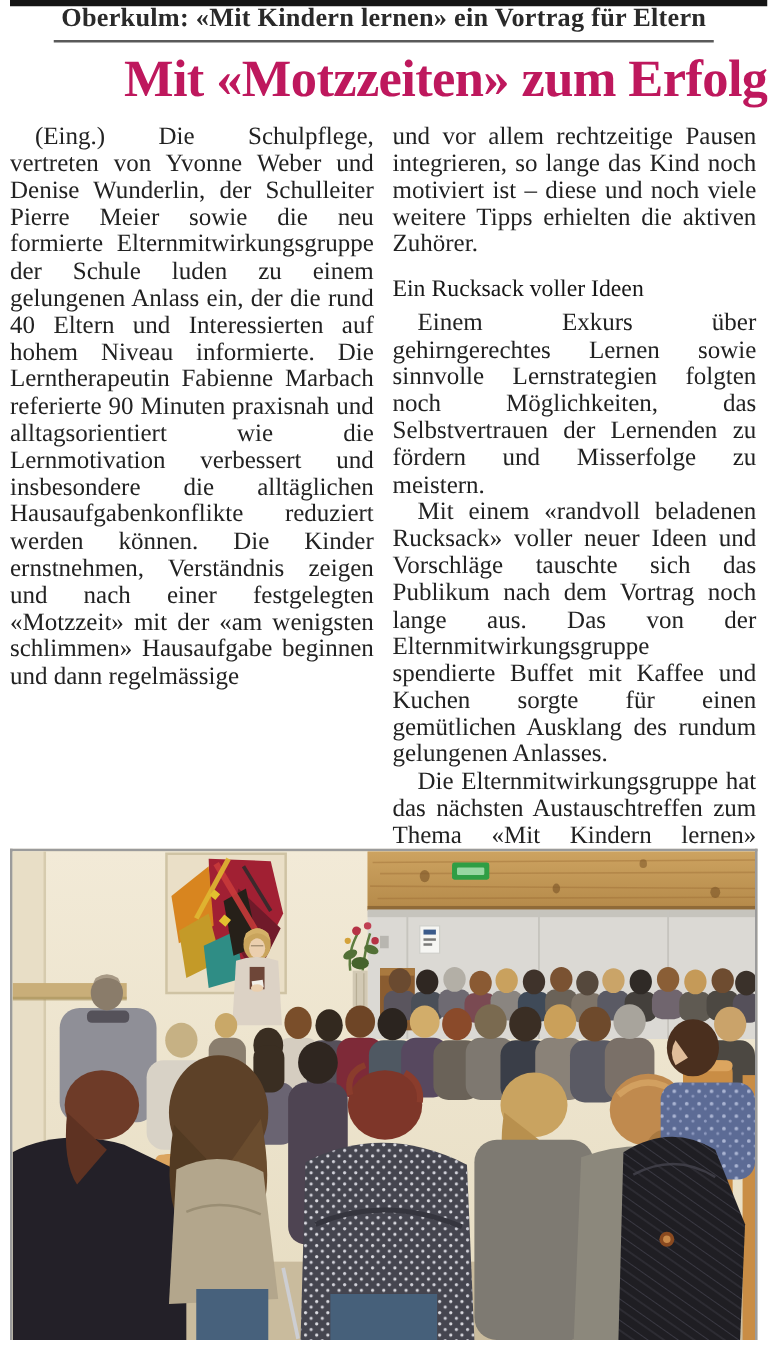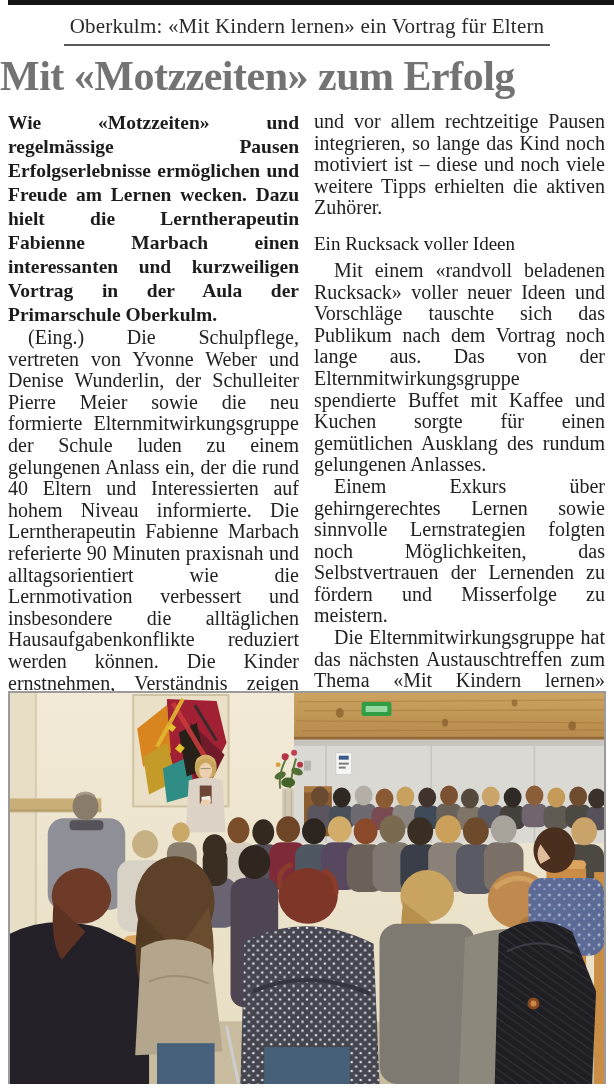--- a/index.html
+++ b/index.html
@@ -12,34 +12,34 @@
     overflow: hidden;
     position: relative;
   }
   .page { width: 614px; height: 1092px; position: relative; }
 
   .top-rule {
     position: absolute; top: 0; left: 8px; width: 606px; height: 5px;
     background: #151515;
   }
 
-  .kicker-wrap { text-align: center; padding-top: 14px; }
+  .kicker-wrap { text-align: center; padding-top: 2px; font-weight: bold; }
   .kicker {
     display: inline-block;
     font-size: 21px; letter-spacing: .2px; color: #2a2a2a;
     border-bottom: 2px solid #5a5a5a;
     padding: 0 6px 5px 6px;
   }
 
   .headline {
     margin: 8px 0 13px 0;
-    text-align: left;
+    text-align: right;
     font-size: 42px; line-height: 44px;
     font-weight: bold; letter-spacing: -0.5px;
-    color: #737373;
+    color: #be185d;
   }
 
   .columns {
     display: flex; gap: 15px;
     padding: 0 8px;
     height: 580px; overflow: hidden;
   }
   .col { width: 291px; }
 
   .lead {
@@ -78,28 +78,27 @@
   <div class="top-rule"></div>
 
   <div class="kicker-wrap">
     <div class="kicker">Oberkulm: «Mit Kindern lernen» ein Vortrag für Eltern</div>
   </div>
 
   <h1 class="headline">Mit «Motzzeiten» zum Erfolg</h1>
 
   <div class="columns">
     <div class="col">
-      <p class="lead">Wie «Motzzeiten» und regelmässige Pausen Erfolgserlebnisse ermöglichen und Freude am Lernen wecken. Dazu hielt die Lerntherapeutin Fabienne Marbach einen interessanten und kurzweiligen Vortrag in der Aula der Primarschule Oberkulm.</p>
       <p class="body-p indent">(Eing.) Die Schulpflege, vertreten von Yvonne Weber und Denise Wunderlin, der Schulleiter Pierre Meier sowie die neu formierte Elternmitwirkungsgruppe der Schule luden zu einem gelungenen Anlass ein, der die rund 40 Eltern und Interessierten auf hohem Niveau informierte. Die Lerntherapeutin Fabienne Marbach referierte 90 Minuten praxisnah und alltagsorientiert wie die Lernmotivation verbessert und insbesondere die alltäglichen Hausaufgabenkonflikte reduziert werden können. Die Kinder ernstnehmen, Verständnis zeigen und nach einer festgelegten «Motzzeit» mit der «am wenigsten schlimmen» Hausaufgabe beginnen und dann regelmässige</p>
     </div>
     <div class="col">
       <p class="body-p">und vor allem rechtzeitige Pausen integrieren, so lange das Kind noch motiviert ist – diese und noch viele weitere Tipps erhielten die aktiven Zuhörer.</p>
       <h2 class="subhead">Ein Rucksack voller Ideen</h2>
+      <p class="body-p indent">Einem Exkurs über gehirngerechtes Lernen sowie sinnvolle Lernstrategien folgten noch Möglichkeiten, das Selbstvertrauen der Lernenden zu fördern und Misserfolge zu meistern.</p>
       <p class="body-p indent">Mit einem «randvoll beladenen Rucksack» voller neuer Ideen und Vorschläge tauschte sich das Publikum nach dem Vortrag noch lange aus. Das von der Elternmitwirkungsgruppe spendierte Buffet mit Kaffee und Kuchen sorgte für einen gemütlichen Ausklang des rundum gelungenen Anlasses.</p>
-      <p class="body-p indent">Einem Exkurs über gehirngerechtes Lernen sowie sinnvolle Lernstrategien folgten noch Möglichkeiten, das Selbstvertrauen der Lernenden zu fördern und Misserfolge zu meistern.</p>
       <p class="body-p indent">Die Elternmitwirkungsgruppe hat das nächsten Austauschtreffen zum Thema «Mit Kindern lernen» bereits terminiert: Am 16. Mai um 14.30 Uhr können Interessierte (auch solche, die den Vortrag verpasst haben) ihre Erfahrungen mit der Umsetzung der Lerntipps austauschen und bei einem Elterncafé Kontakte knüpfen.</p>
     </div>
   </div>
 
   <figure class="photo">
     <svg viewBox="0 0 598 393" preserveAspectRatio="none">
       <defs>
         <linearGradient id="gWall" x1="0" y1="0" x2="0" y2="1">
           <stop offset="0" stop-color="#f2ead7"></stop>
             <stop offset="1" stop-color="#e6dcc1"></stop>

